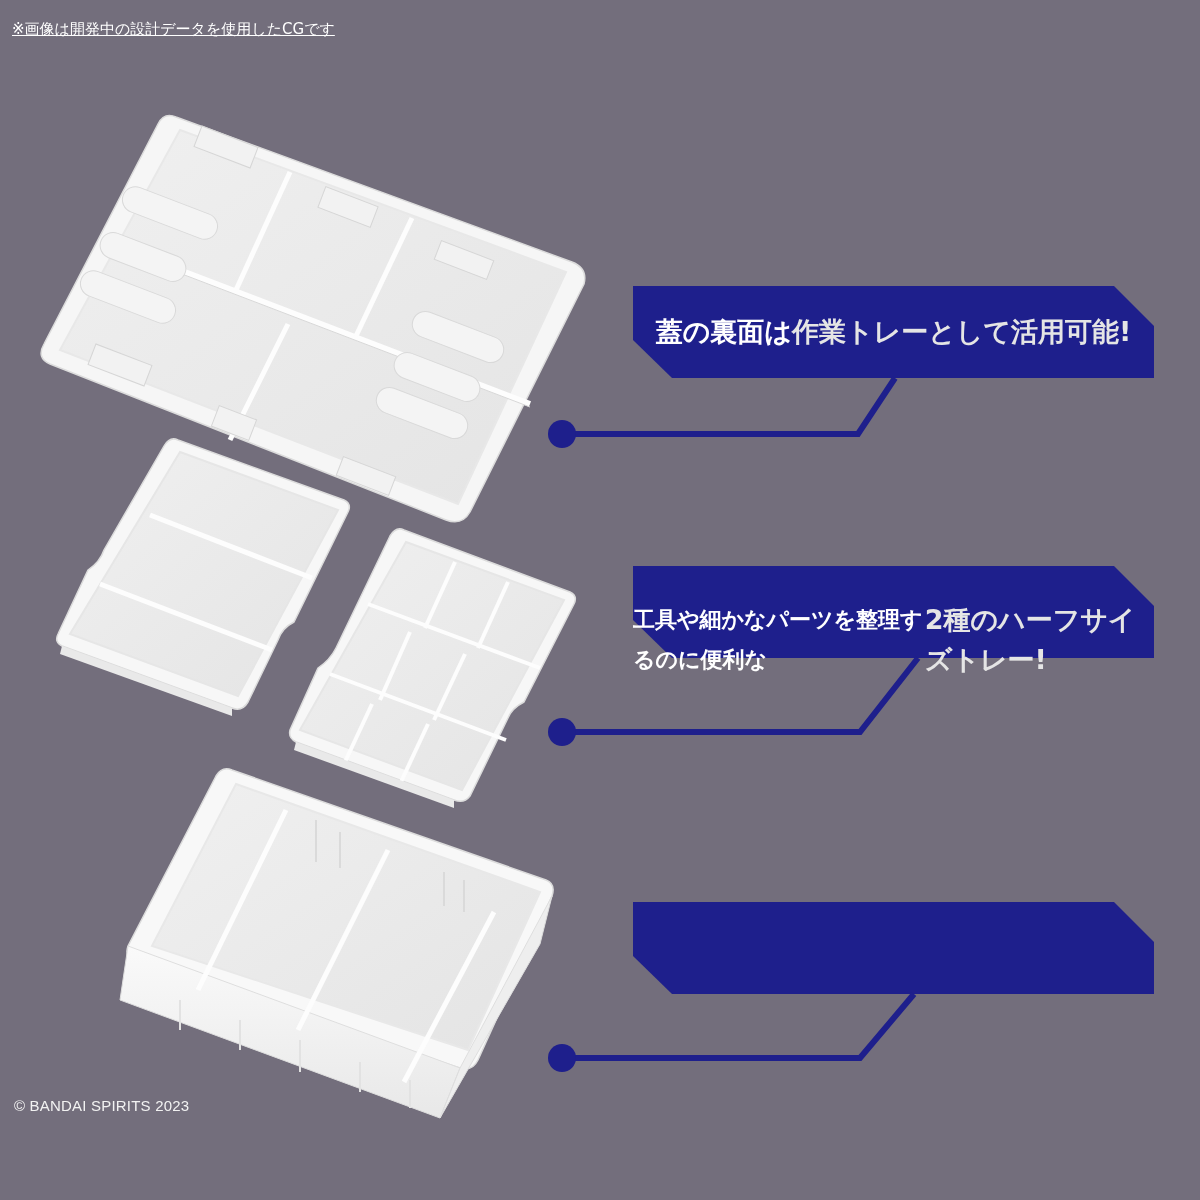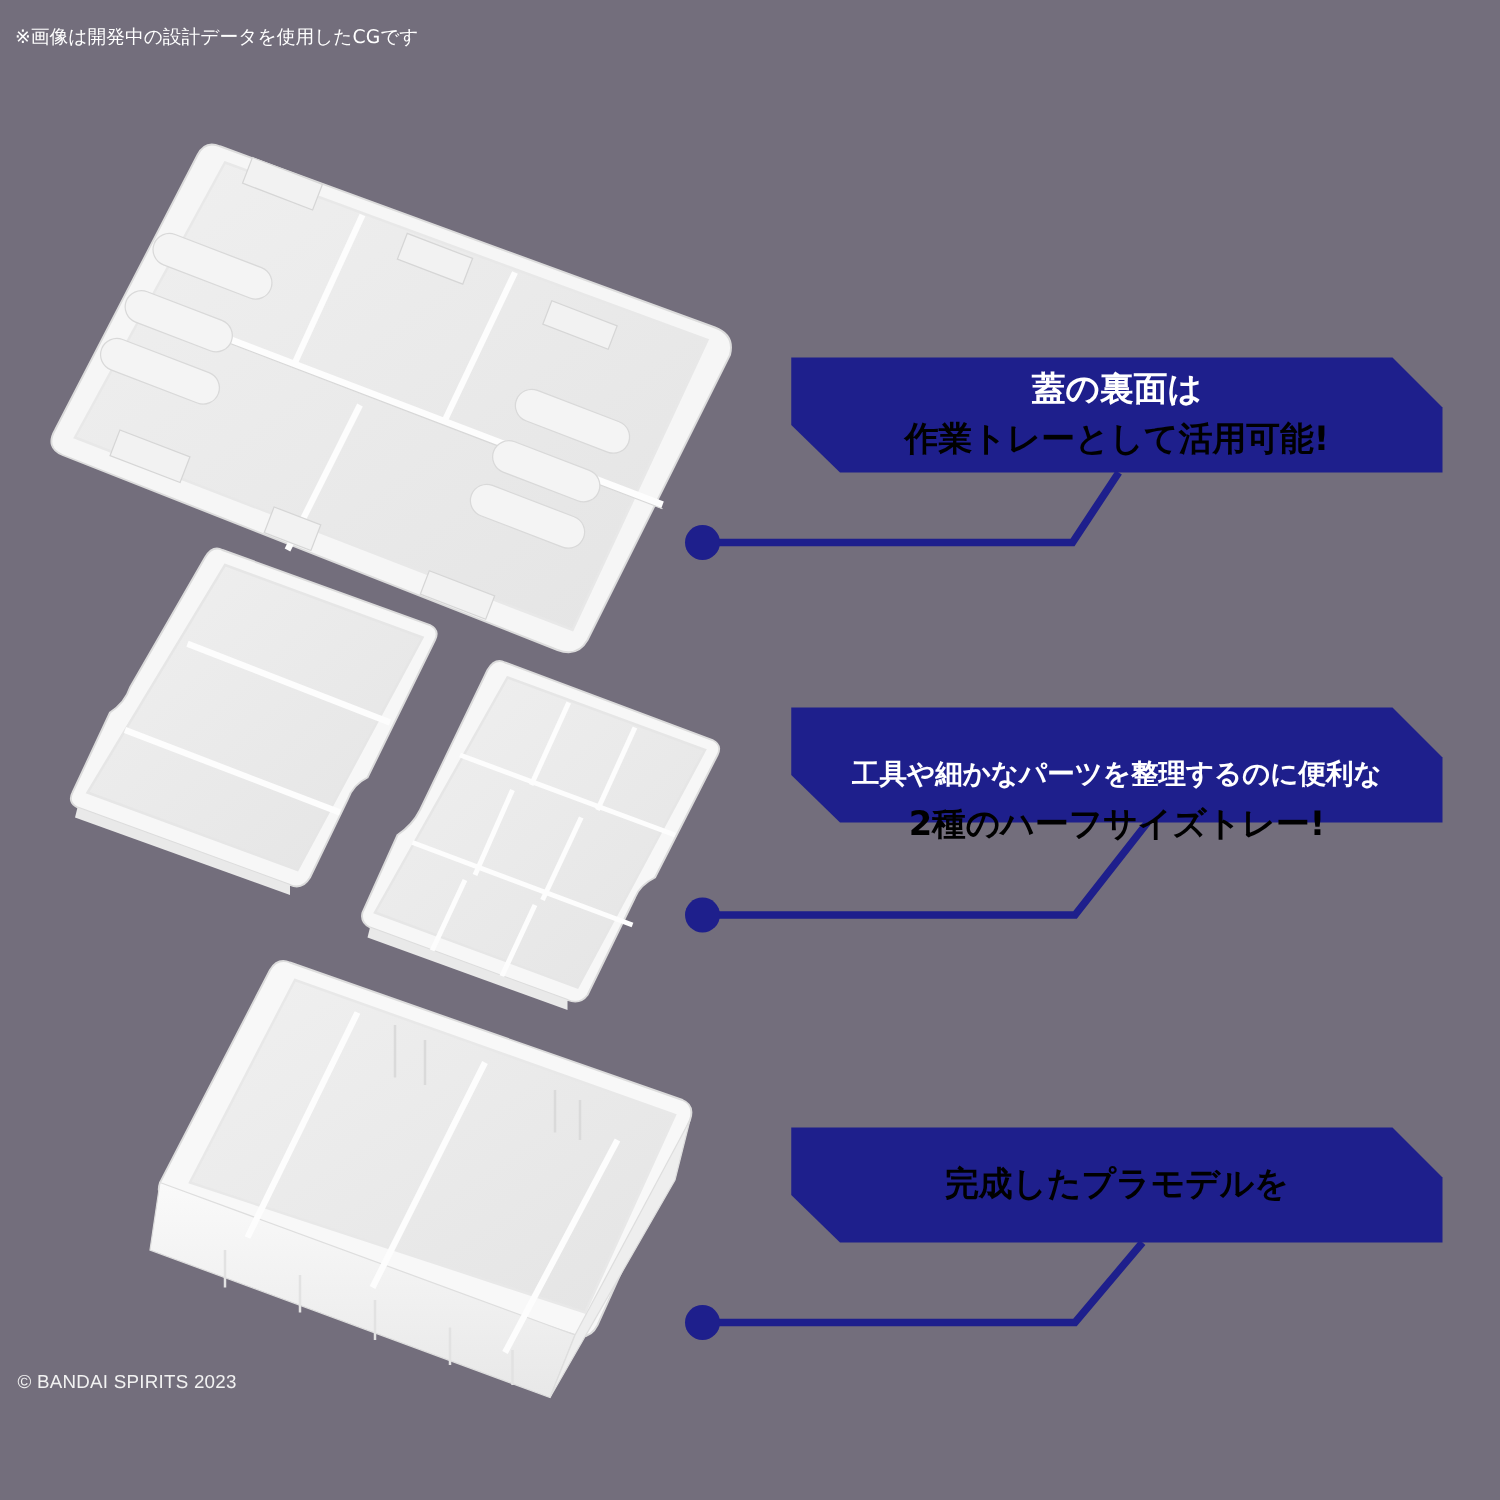--- a/index.html
+++ b/index.html
@@ -1,29 +1,29 @@
 <!DOCTYPE html>
 <html><head>
 <meta charset="utf-8">
 <style>
   html, body { margin:0; padding:0; }
   body { width:1200px; height:1200px; background:#736e7c; position:relative; overflow:hidden;
          font-family:"DejaVu Sans", sans-serif; }
-  .notes { position:absolute; left:12px; top:18px; color:#ffffff; font-size:15px; line-height:22px; }
+  .notes { position:absolute; left:12px; top:18px; color:#ffffff; font-size:15px; line-height:22px;text-decoration:underline; }
   .notes div { white-space:nowrap; }
   .copyright { position:absolute; left:14px; top:1097px; color:#f2f2f2; font-size:15px;
                font-family:"Liberation Sans", sans-serif; letter-spacing:0.2px; }
   svg.art { position:absolute; left:0; top:0; }
   .callout { position:absolute; left:633px; width:521px; height:92px; }
   .callout .lines { position:absolute; left:0; top:0; width:100%; height:100%;
-                    display:flex; flex-direction:column; align-items:center; justify-content:center;
+                    display:flex; align-items:center; justify-content:center;
                     font-weight:bold; font-size:27px; line-height:40px; }
   .callout.small .l1 { font-size:22px; }
   .white { color:#ffffff; }
-  .yellow { color:#000000; }
+  .yellow { color:#e5e5e5; }
 </style>
 </head>
 <body>
 
 <div class="notes">
   <div>※画像は開発中の設計データを使用したCGです</div>
 </div>
 
 <svg class="art" width="1200" height="1200" viewBox="0 0 1200 1200">
   <defs>
@@ -133,17 +133,16 @@
 
 <div class="callout small" style="top:566px;margin-top:28px;">
   <div class="lines">
     <div class="l1"><span class="white">工具や細かなパーツを整理するのに便利な</span></div>
     <div><span class="yellow">2種のハーフサイズトレー!</span></div>
   </div>
 </div>
 
 <div class="callout" style="top:902px;">
   <div class="lines">
-    <div><span class="yellow">完成したプラモデルを</span></div>
   </div>
 </div>
 
 <div class="copyright">© BANDAI SPIRITS 2023</div>
 
 </body></html>

